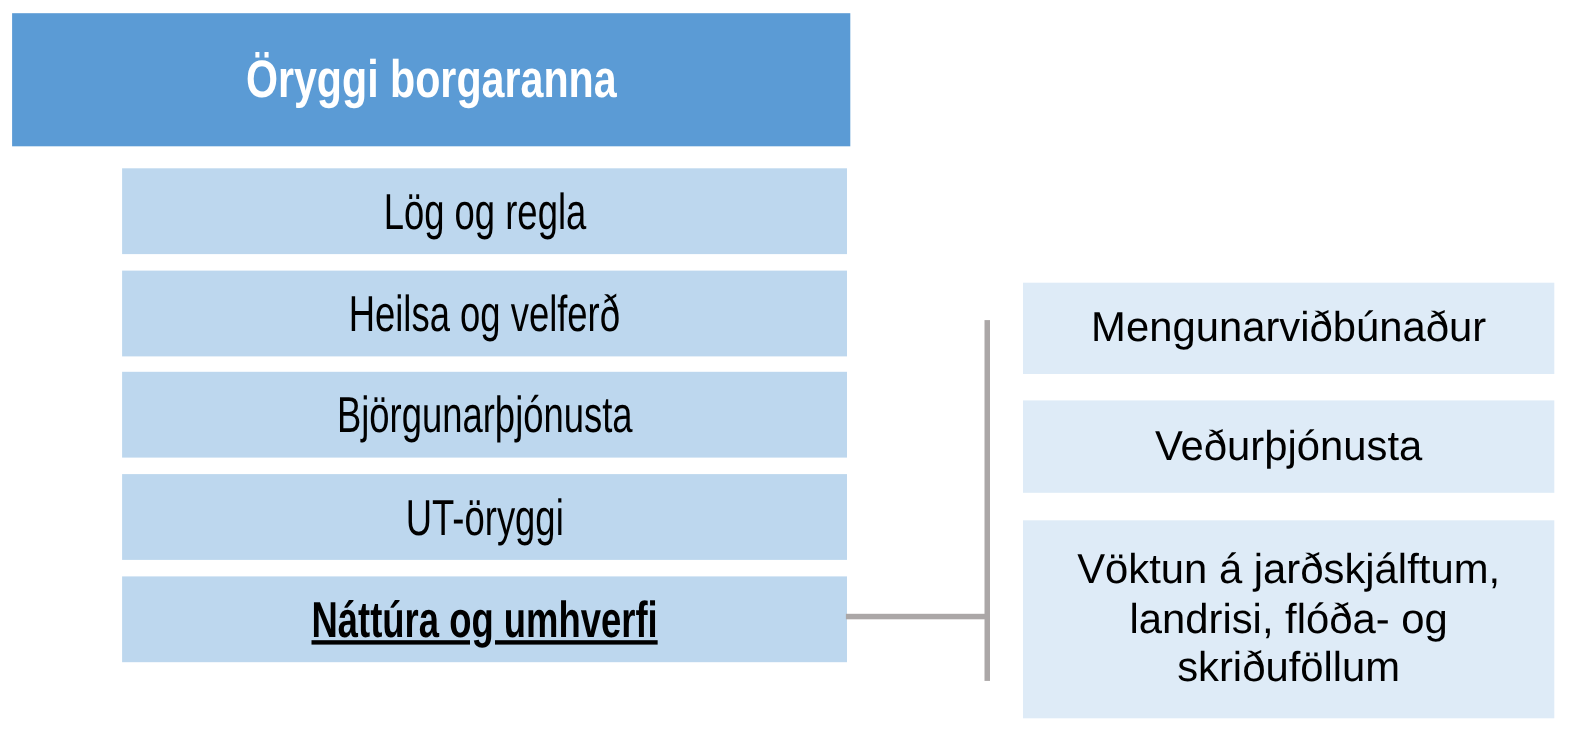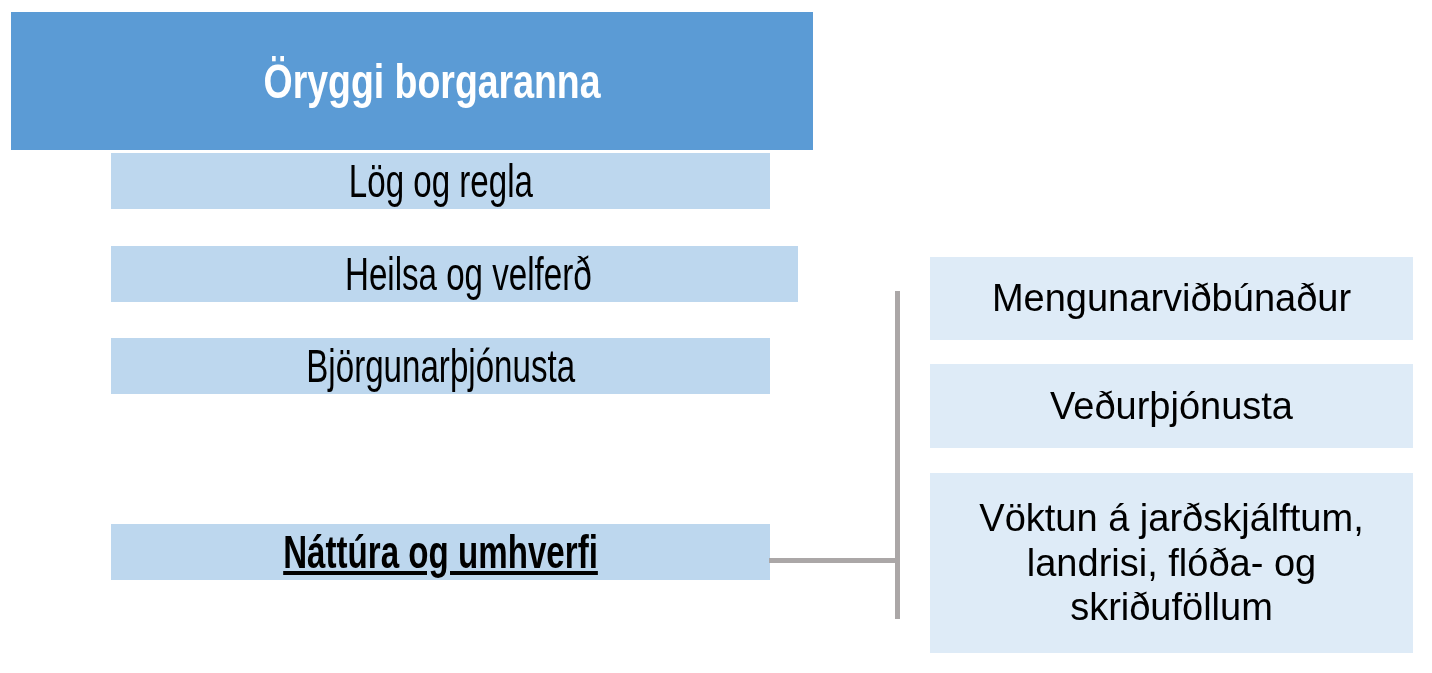--- a/index.html
+++ b/index.html
@@ -20,46 +20,45 @@
     display: flex;
     align-items: center;
     justify-content: center;
     text-align: center;
     color: #000000;
   }
   .root-box {
     left: 11px;
     top: 12px;
     width: 762px;
-    height: 138px;
+    height: 121px;
     background: var(--root-fill, #5B9BD5);
     color: var(--root-text, #ffffff);
-    padding-left: 40px;
   }
   .root-box .label {
     font-size: 48px;
     font-weight: bold;
     transform: scaleX(0.78);
     transform-origin: center;
     white-space: nowrap;
   }
   .left-box {
     left: 111px;
     width: 659px;
-    height: 56px;
+    height: 78px;
     background: var(--left-fill, #BDD7EE);
   }
   .left-box .label {
     font-size: 46px;
     transform: scaleX(0.72);
     transform-origin: center;
     white-space: nowrap;
   }
   .lb-0 { top: 153px; }
-  .lb-1 { top: 246px; padding-left: 28px; }
+  .lb-1 { top: 246px; }
   .lb-2 { top: 338px; align-items: center; }
   .lb-3 { top: 431px; }
   .lb-4 { top: 524px; text-decoration: underline; }
   .right-box {
     left: 930px;
     width: 483px;
     background: var(--right-fill, #DEEBF7);
   }
   .right-box .label {
     font-size: 38px;
@@ -96,20 +95,23 @@
 
   <div class="box left-box lb-0">
     <span class="label">Lög og regla</span>
   </div>
   <div class="box left-box lb-1">
     <span class="label">Heilsa og velferð</span>
   </div>
   <div class="box left-box lb-2">
     <span class="label">Björgunarþjónusta</span>
   </div>
+  <div class="box left-box lb-3">
+    <span class="label">UT-öryggi</span>
+  </div>
   <div class="box left-box lb-4">
     <span class="label" style="font-weight: bold;">Náttúra og umhverfi</span>
   </div>
 
   <div class="connector connector-h"></div>
   <div class="connector connector-v"></div>
 
   <div class="box right-box rb-0">
     <span class="label">Mengunarviðbúnaður</span>
   </div>

